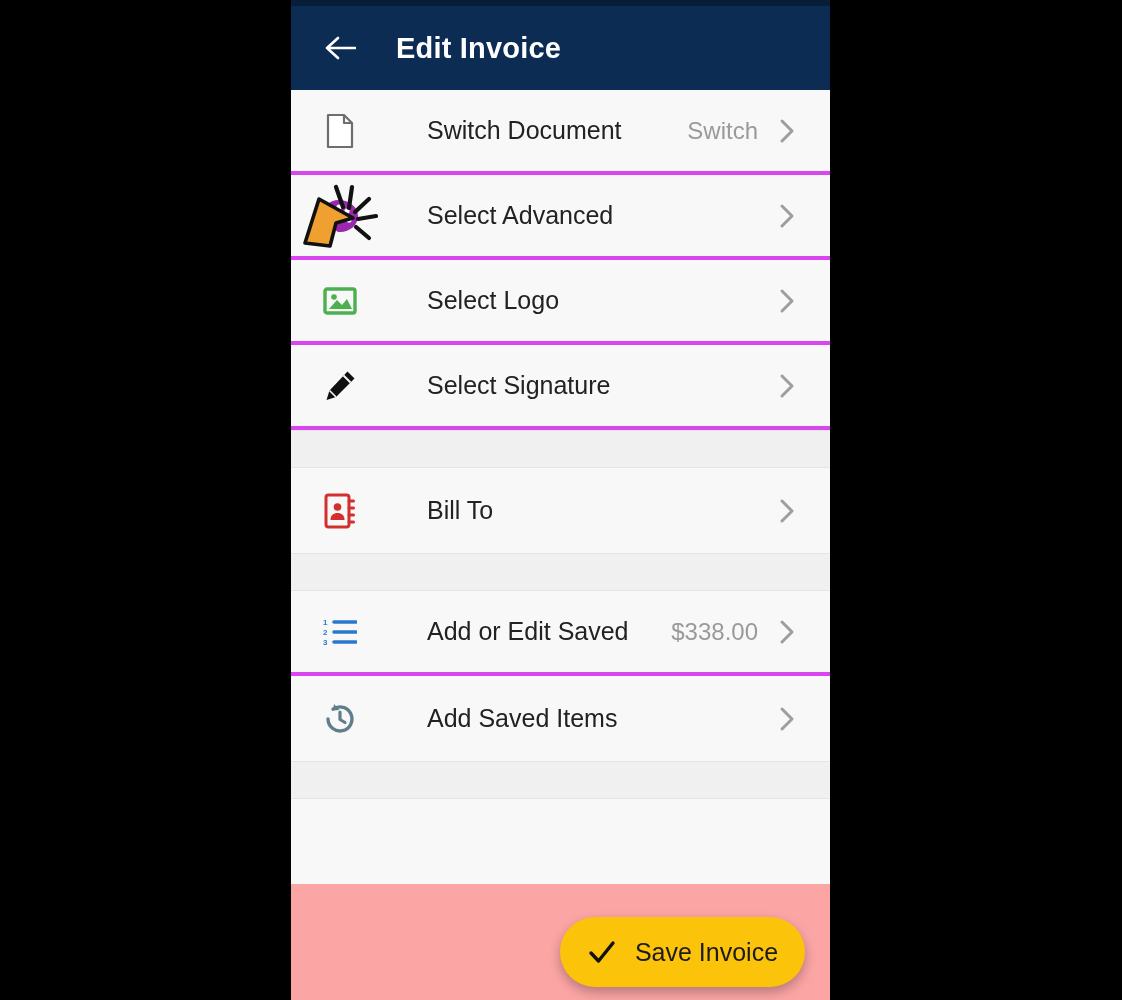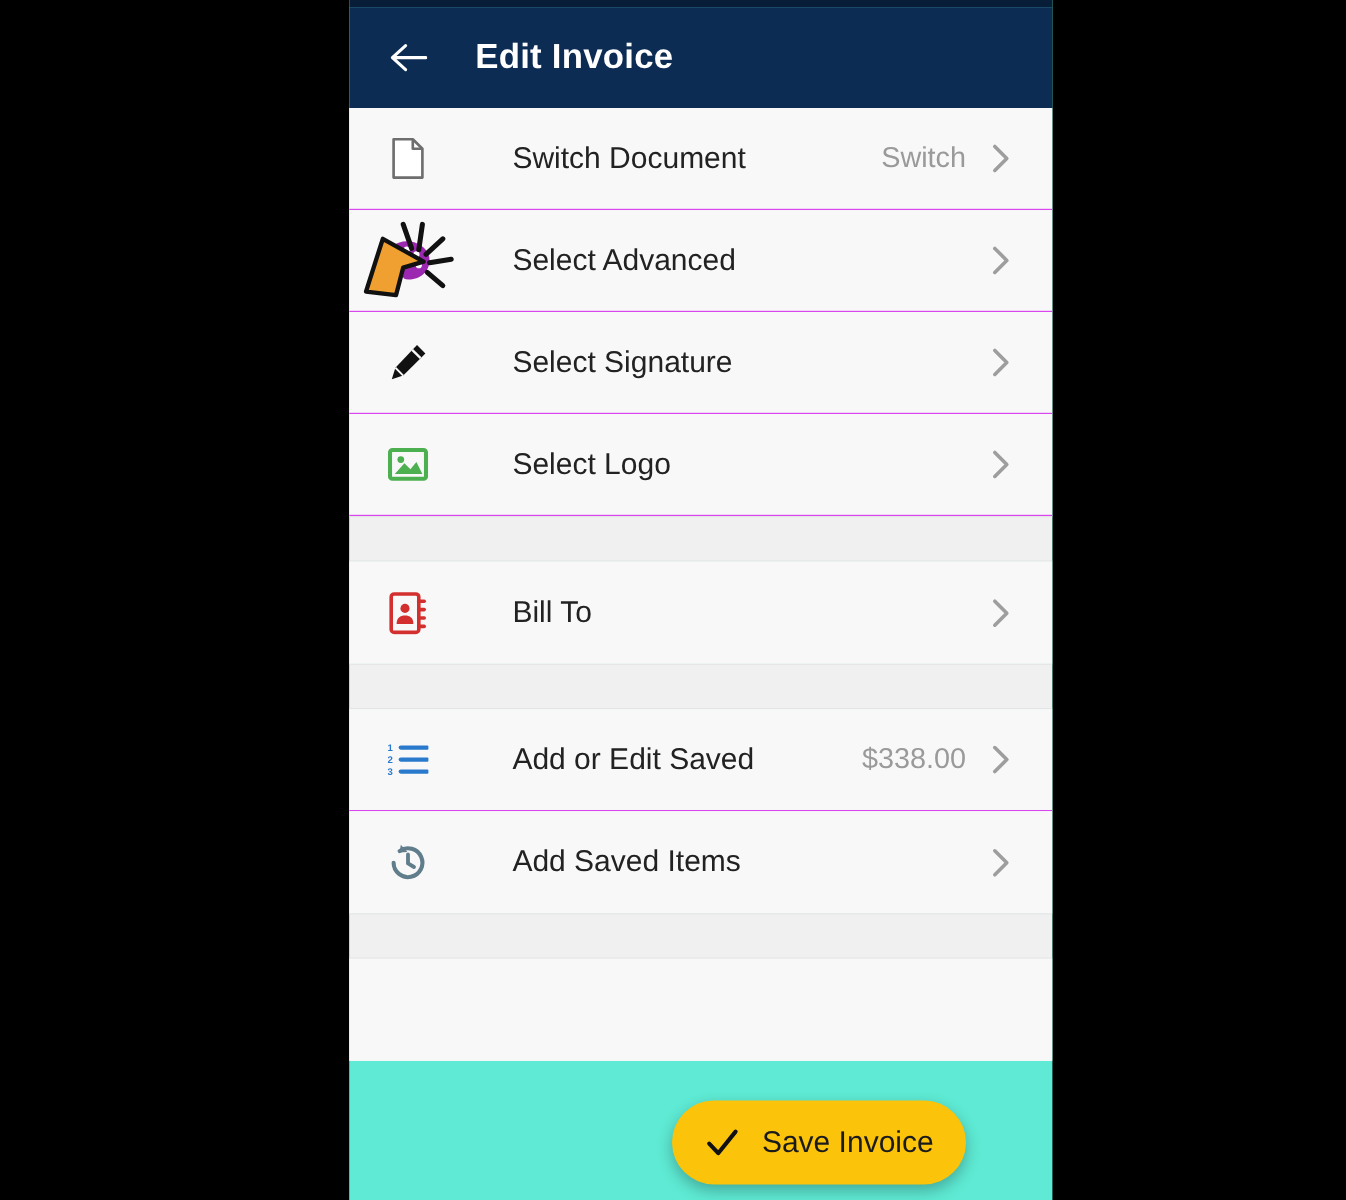--- a/index.html
+++ b/index.html
@@ -17,23 +17,23 @@
     width: 1122px;
     height: 1000px;
     background: #000000;
   }
 
   
   #phone {
     position: absolute;
     left: 291px;
     top: 0;
-    width: 586px;
+    width: 539px;
     height: 1000px;
-    background: #5eead4;
+    background: #fca5a5;
     overflow: hidden;
   }
 
   
   .statusbar {
     height: 6px;
     background: #071d38;
     width: 100%;
   }
 
@@ -66,21 +66,21 @@
   
   .list-group { background: #f8f8f8; }
 
   .row {
     position: relative;
     height: 85px;
     display: flex;
     align-items: center;
     background: #f8f8f8;
     padding: 0 32px 0 26px;
-    border-bottom: 1px solid #d946ef;
+    border-bottom: 4px solid #d946ef;
     cursor: pointer;
   }
   .row.no-border { border-bottom: none; }
 
   .row-icon {
     width: 46px;
     height: 46px;
     flex: none;
     display: flex;
     align-items: center;
@@ -253,44 +253,44 @@
         <div class="row-spacer"></div>
         <div class="chevron">
           <svg width="16" height="26" viewBox="0 0 16 26">
             <path d="M3 3 L13 13 L3 23" stroke="#9e9e9e" stroke-width="3" fill="none" stroke-linecap="round" stroke-linejoin="round"></path>
           </svg>
         </div>
       </div>
 
       <div class="row">
         <div class="row-icon">
+          <svg width="34" height="30" viewBox="0 0 34 30">
+            <rect x="2" y="3" width="30" height="24" rx="2" fill="none" stroke="#4caf50" stroke-width="3.4"></rect>
+            <circle cx="11" cy="11" r="2.8" fill="#4caf50"></circle>
+            <path d="M6 23 L14 14 L19 19 L24 13 L29 23 Z" fill="#4caf50"></path>
+          </svg>
+        </div>
+        <div class="row-label">Select Logo</div>
+        <div class="row-spacer"></div>
+        <div class="chevron">
+          <svg width="16" height="26" viewBox="0 0 16 26">
+            <path d="M3 3 L13 13 L3 23" stroke="#9e9e9e" stroke-width="3" fill="none" stroke-linecap="round" stroke-linejoin="round"></path>
+          </svg>
+        </div>
+      </div>
+
+      <div class="row">
+        <div class="row-icon">
           <svg width="34" height="34" viewBox="0 0 34 34">
             <path d="M24.5 2.5 L31.5 9.5 L13 28 L3.5 31 L6.5 21.5 Z" fill="#111111"></path>
             <path d="M20.5 6.5 L27.5 13.5" stroke="#f8f8f8" stroke-width="2"></path>
             <path d="M6.5 21.5 L13 28" stroke="#f8f8f8" stroke-width="1.6"></path>
           </svg>
         </div>
         <div class="row-label">Select Signature</div>
-        <div class="row-spacer"></div>
-        <div class="chevron">
-          <svg width="16" height="26" viewBox="0 0 16 26">
-            <path d="M3 3 L13 13 L3 23" stroke="#9e9e9e" stroke-width="3" fill="none" stroke-linecap="round" stroke-linejoin="round"></path>
-          </svg>
-        </div>
-      </div>
-
-      <div class="row">
-        <div class="row-icon">
-          <svg width="34" height="30" viewBox="0 0 34 30">
-            <rect x="2" y="3" width="30" height="24" rx="2" fill="none" stroke="#4caf50" stroke-width="3.4"></rect>
-            <circle cx="11" cy="11" r="2.8" fill="#4caf50"></circle>
-            <path d="M6 23 L14 14 L19 19 L24 13 L29 23 Z" fill="#4caf50"></path>
-          </svg>
-        </div>
-        <div class="row-label">Select Logo</div>
         <div class="row-spacer"></div>
         <div class="chevron">
           <svg width="16" height="26" viewBox="0 0 16 26">
             <path d="M3 3 L13 13 L3 23" stroke="#9e9e9e" stroke-width="3" fill="none" stroke-linecap="round" stroke-linejoin="round"></path>
           </svg>
         </div>
       </div>
 
     </div>
 

